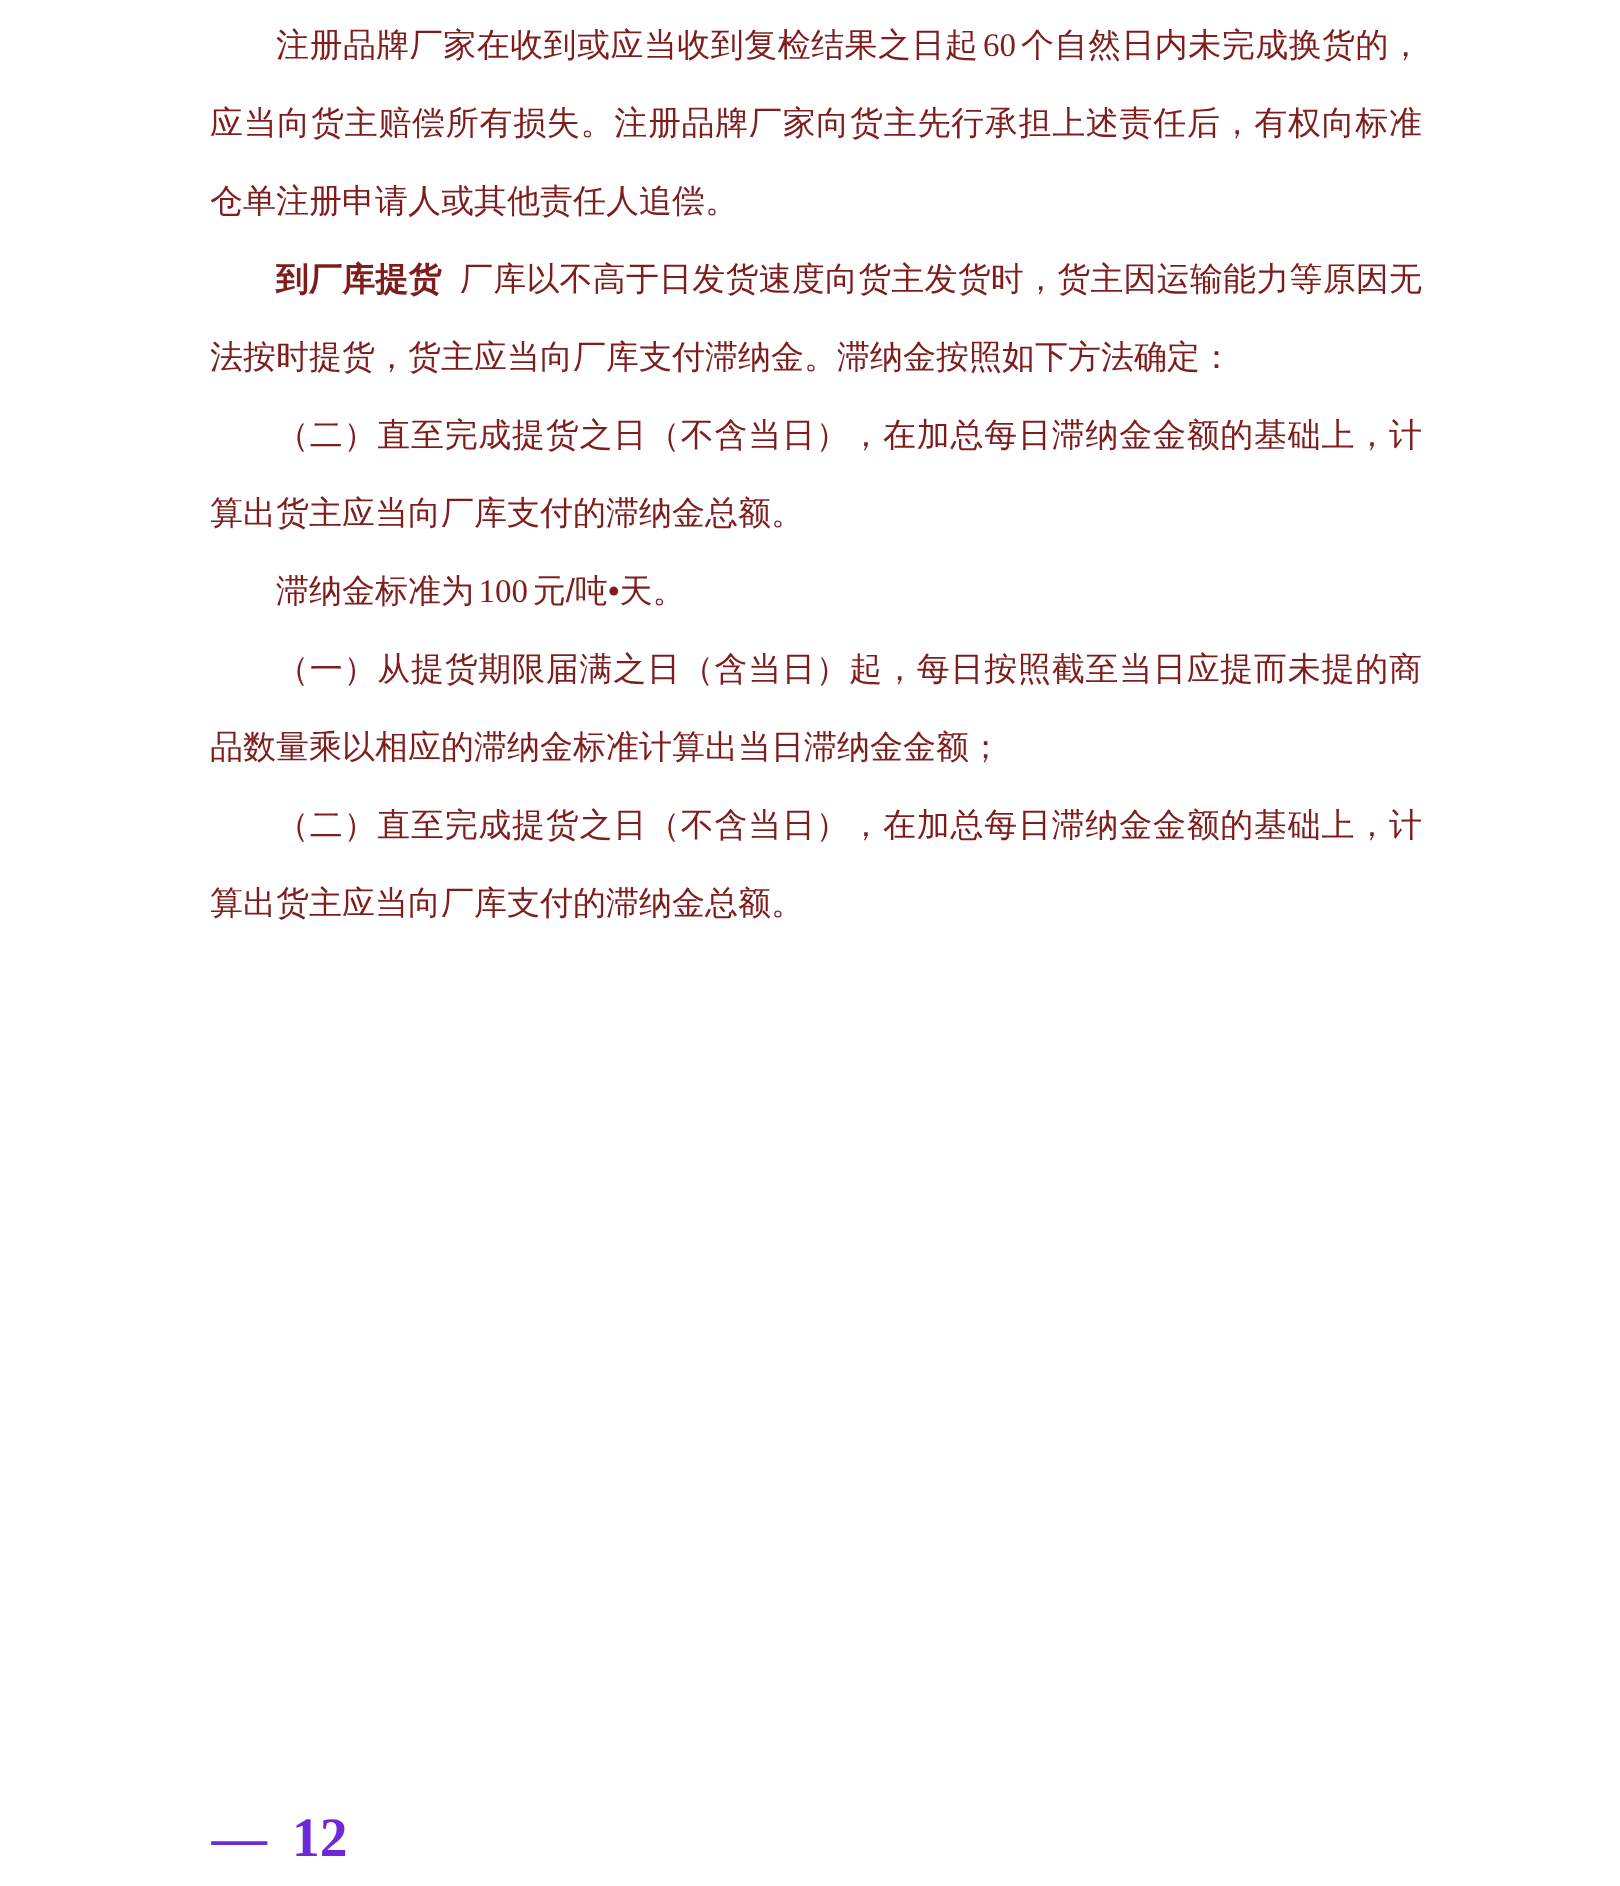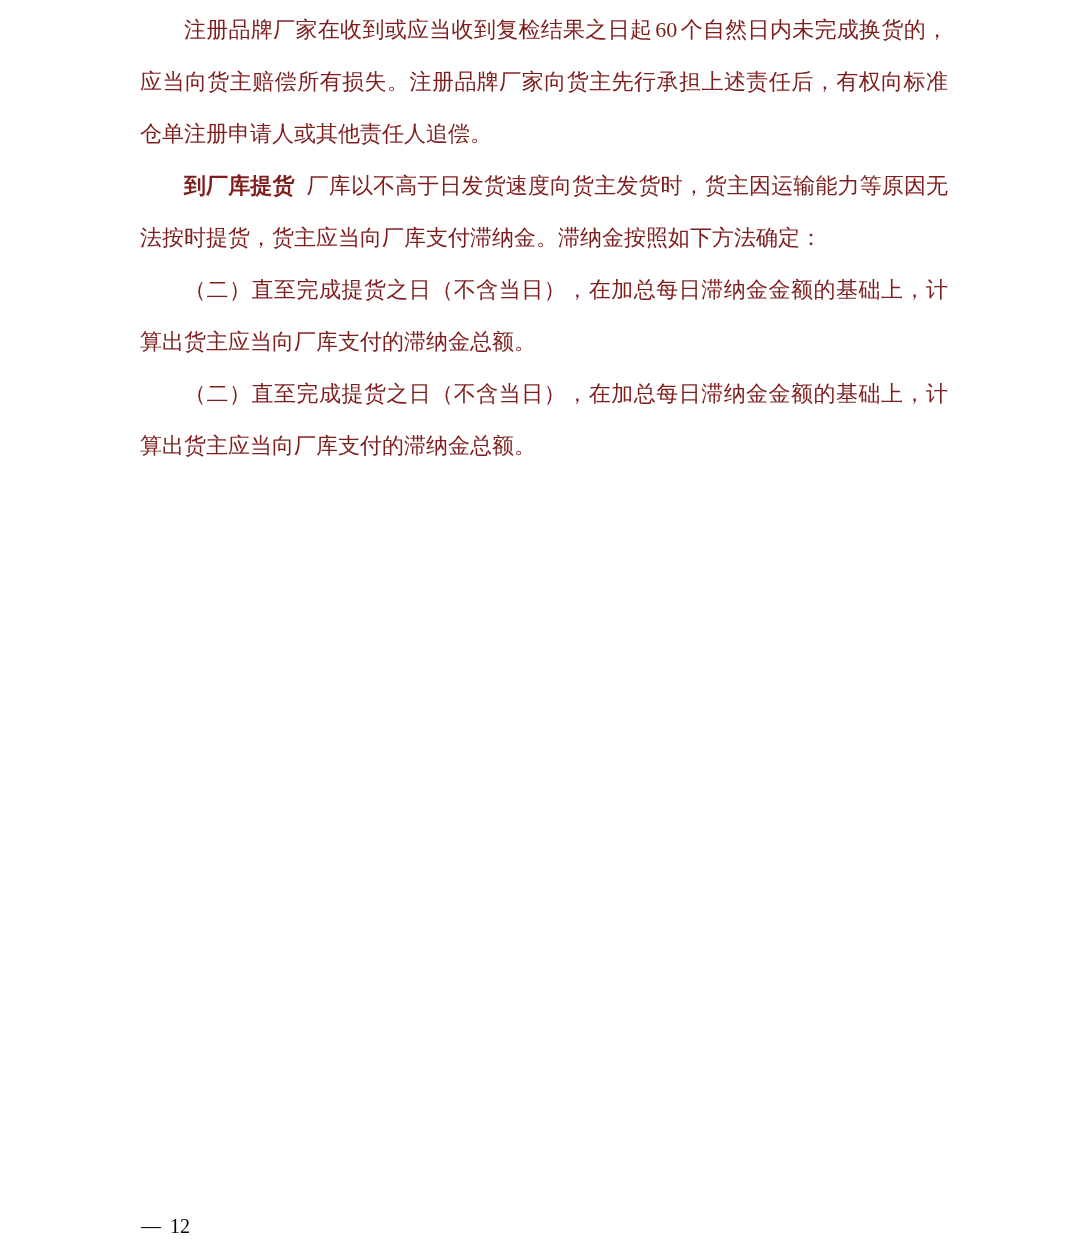--- a/index.html
+++ b/index.html
@@ -39,40 +39,42 @@
     font-weight: 400;
     margin: 0 0.14em;
   }
   .page-footer {
     position: absolute;
     left: 141px;
     top: 1206px;
     height: 40px;
     line-height: 40px;
     font-family: "Liberation Serif", serif;
-    font-size: 20px;
-    font-weight: 400;
-    color: #000000;
+    font-size: 37px;
+    font-weight: 700;
+    color: #6d28d9;
   }
   .page-footer .dash {
     margin-right: 0.45em;
   }
 </style>
 </head>
 <body>
 
 <div class="doc-body">
 
   <p><span>注册品牌厂家在收到或应当收到复检结果之日起</span><span class="num">60</span><span>个自然日内未完成换货的，应当向货主赔偿所有损失。注册品牌厂家向货主先行承担上述责任后，有权向标准仓单注册申请人或其他责任人追偿。</span></p>
 
   <p><span class="article-head">到厂库提货</span><span>厂库以不高于日发货速度向货主发货时，货主因运输能力等原因无法按时提货，货主应当向厂库支付滞纳金。滞纳金按照如下方法确定：</span></p>
 
 
   <p><span>（二）直至完成提货之日（不含当日），在加总每日滞纳金金额的基础上，计算出货主应当向厂库支付的滞纳金总额。</span></p>
 
+  <p><span>滞纳金标准为</span><span class="num">100</span><span>元/吨•天。</span></p>
 
 
+  <p><span>（一）从提货期限届满之日（含当日）起，每日按照截至当日应提而未提的商品数量乘以相应的滞纳金标准计算出当日滞纳金金额；</span></p>
 
   <p><span>（二）直至完成提货之日（不含当日），在加总每日滞纳金金额的基础上，计算出货主应当向厂库支付的滞纳金总额。</span></p>
 
 </div>
 
 <div class="page-footer"><span class="dash">—</span><span>12</span></div>
 
 </body></html>

